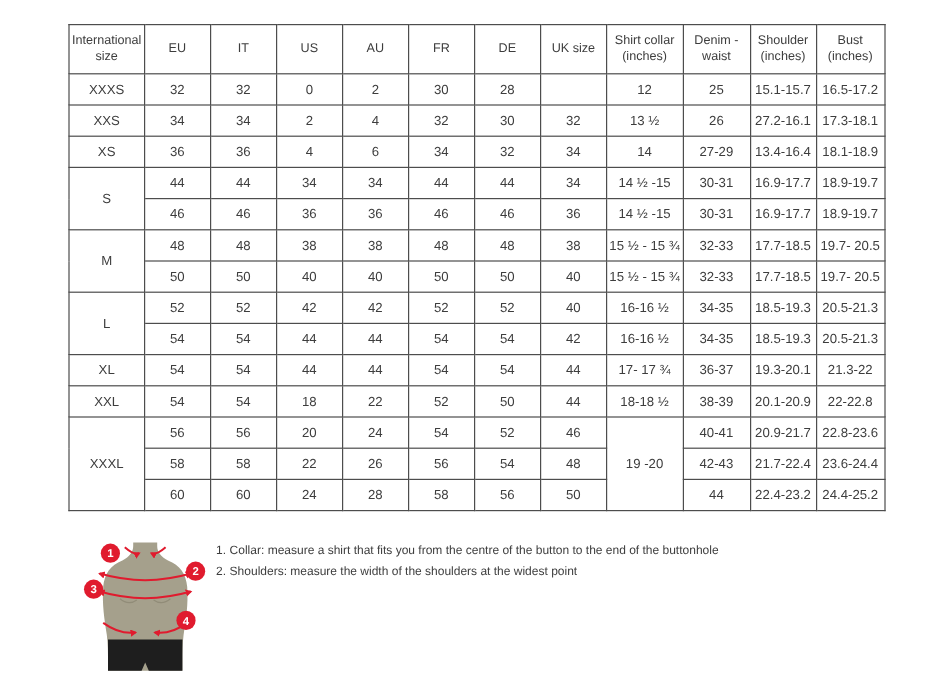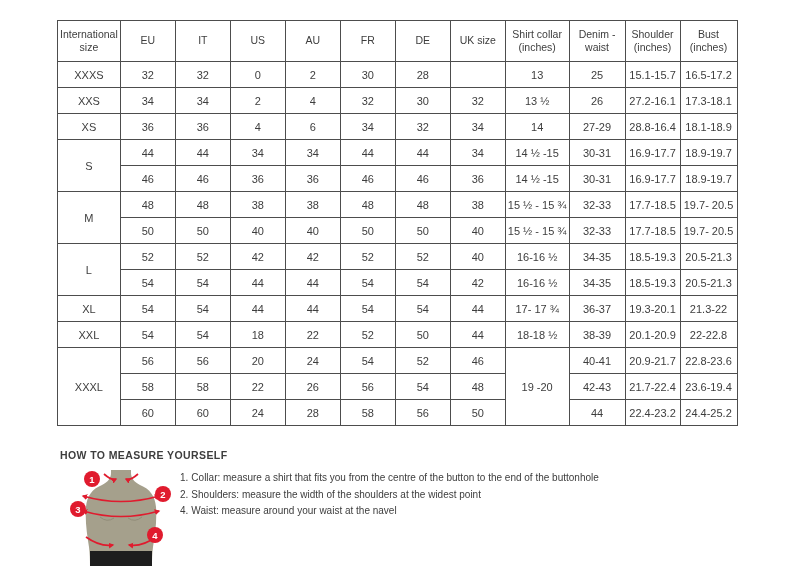--- a/index.html
+++ b/index.html
@@ -73,21 +73,21 @@
   <tbody id="table-body">
       <tr>
         <td>XXXS</td>
         <td>32</td>
         <td>32</td>
         <td>0</td>
         <td>2</td>
         <td>30</td>
         <td>28</td>
         <td></td>
-        <td>13</td>
+        <td>12</td>
         <td>25</td>
         <td>15.1-15.7</td>
         <td>16.5-17.2</td>
       </tr>
       <tr>
         <td>XXS</td>
         <td>34</td>
         <td>34</td>
         <td>2</td>
         <td>4</td>
@@ -103,21 +103,21 @@
         <td>XS</td>
         <td>36</td>
         <td>36</td>
         <td>4</td>
         <td>6</td>
         <td>34</td>
         <td>32</td>
         <td>34</td>
         <td>14</td>
         <td>27-29</td>
-        <td>28.8-16.4</td>
+        <td>13.4-16.4</td>
         <td>18.1-18.9</td>
       </tr>
       <tr>
         <td rowspan="2">S</td>
         <td>44</td>
         <td>44</td>
         <td>34</td>
         <td>34</td>
         <td>44</td>
         <td>44</td>
@@ -239,39 +239,38 @@
       <tr>
         <td>58</td>
         <td>58</td>
         <td>22</td>
         <td>26</td>
         <td>56</td>
         <td>54</td>
         <td>48</td>
         <td>42-43</td>
         <td>21.7-22.4</td>
-        <td>23.6-19.4</td>
+        <td>23.6-24.4</td>
       </tr>
       <tr>
         <td>60</td>
         <td>60</td>
         <td>24</td>
         <td>28</td>
         <td>58</td>
         <td>56</td>
         <td>50</td>
         <td>44</td>
         <td>22.4-23.2</td>
         <td>24.4-25.2</td>
       </tr>
     </tbody>
 </table>
 
 <div class="measure-section">
-  <div class="measure-heading">HOW TO MEASURE YOURSELF</div>
   <div class="measure-body">
     <div class="figure-wrap">
       <svg width="120" height="119" viewBox="0 0 120 119">
         <defs>
           <marker id="arr" markerWidth="7" markerHeight="7" refX="4.2" refY="3" orient="auto-start-reverse" markerUnits="userSpaceOnUse">
             <path d="M0,0 L5.5,3 L0,6 Z" fill="#e01b2e"></path>
           </marker>
         </defs>
 
         <path d="M51,3 L71,3 L71,6 C71,11 74,15 80,18 C90,22 95,29 96,40 C97,55 95,67 93,80 C92,88 92,95 92,102 L92,110 L30,110 L30,102 C30,95 30,88 29,80 C27,67 25,55 26,40 C27,29 32,22 42,18 C48,15 51,11 51,6 Z" fill="#a5a08c"></path>
@@ -298,16 +297,15 @@
           <circle cx="18" cy="42" r="8" fill="#e01b2e"></circle>
           <text x="18" y="45.5" fill="#ffffff">3</text>
           <circle cx="95" cy="68" r="8" fill="#e01b2e"></circle>
           <text x="95" y="71.5" fill="#ffffff">4</text>
         </g>
       </svg>
     </div>
     <ol class="measure-list" id="measure-list">
         <li><span class="num">1.</span><b>Collar:</b><span> measure a shirt that fits you from the centre of the button to the end of the buttonhole</span></li>
         <li><span class="num">2.</span><b>Shoulders:</b><span> measure the width of the shoulders at the widest point</span></li>
-        <li><span class="num">4.</span><b>Waist:</b><span> measure around your waist at the navel</span></li>
       </ol>
   </div>
 </div>
 
 </body></html>

